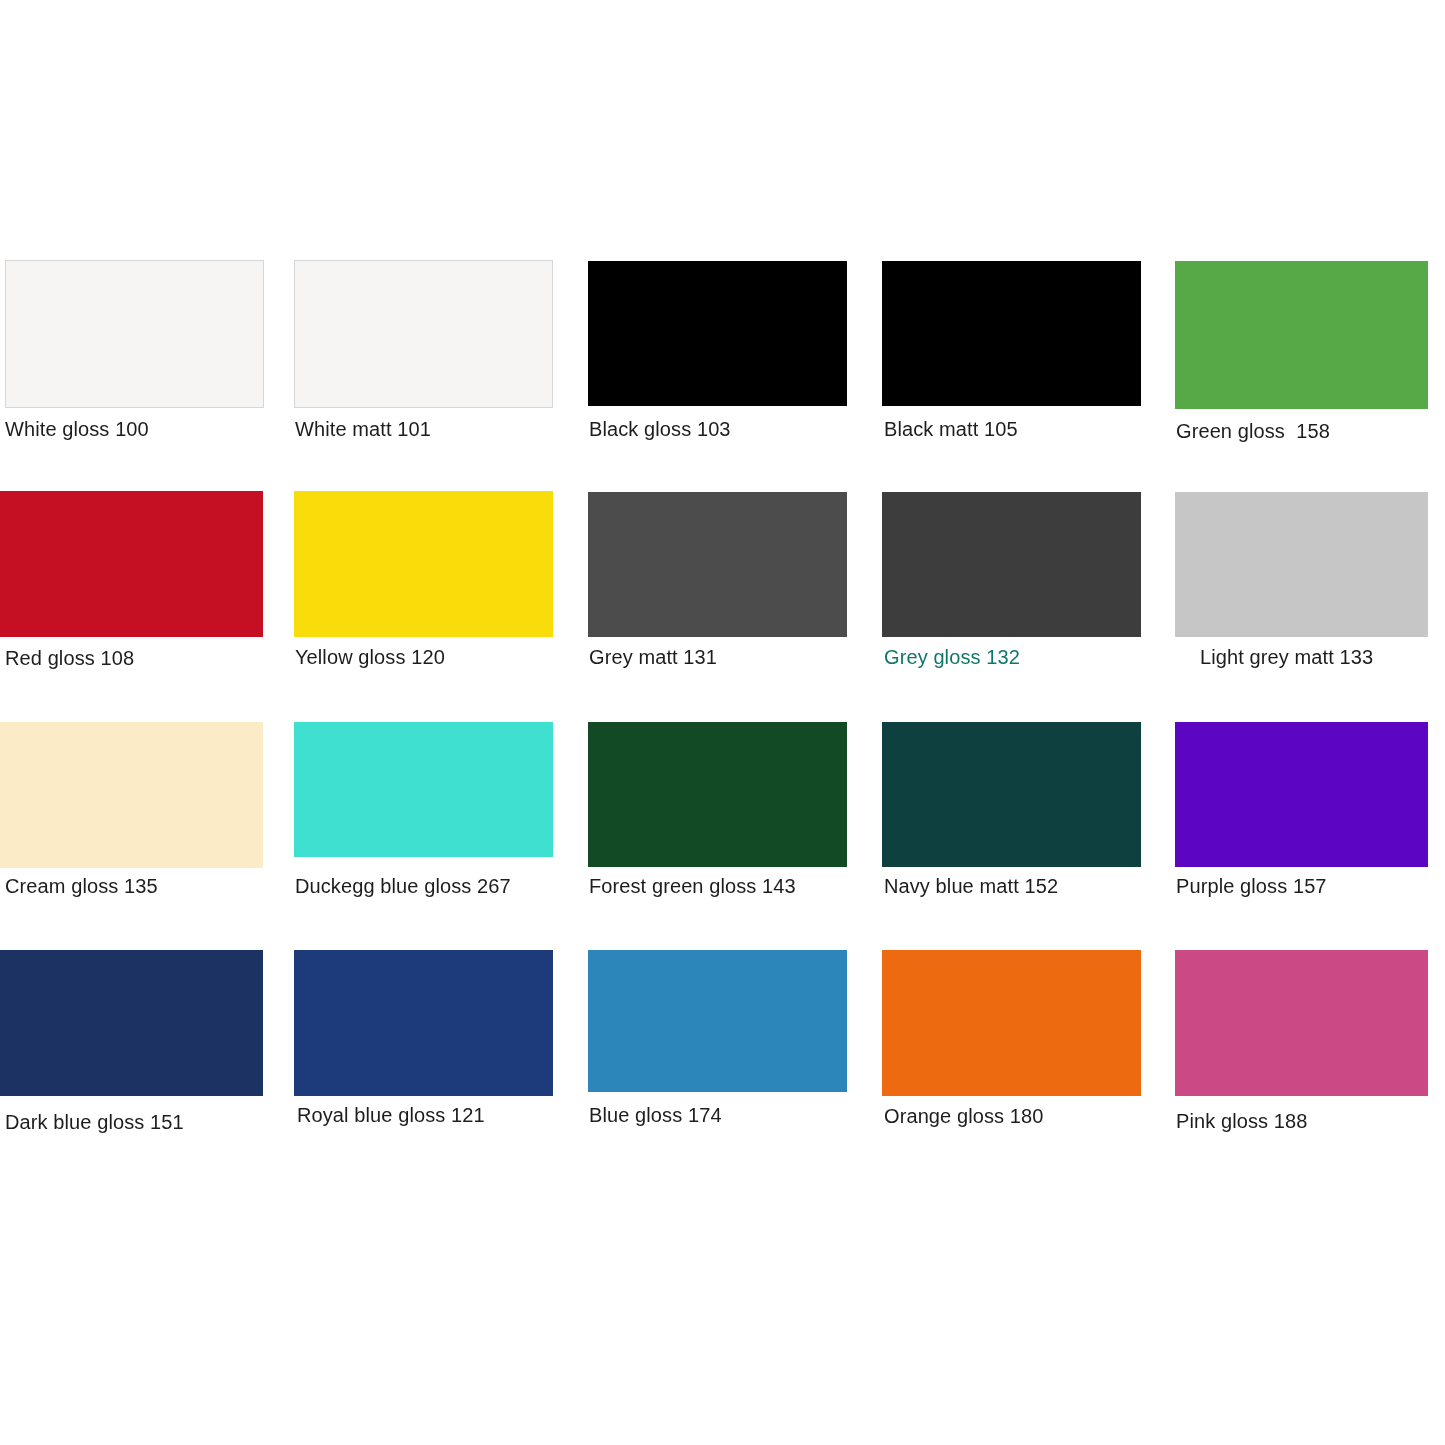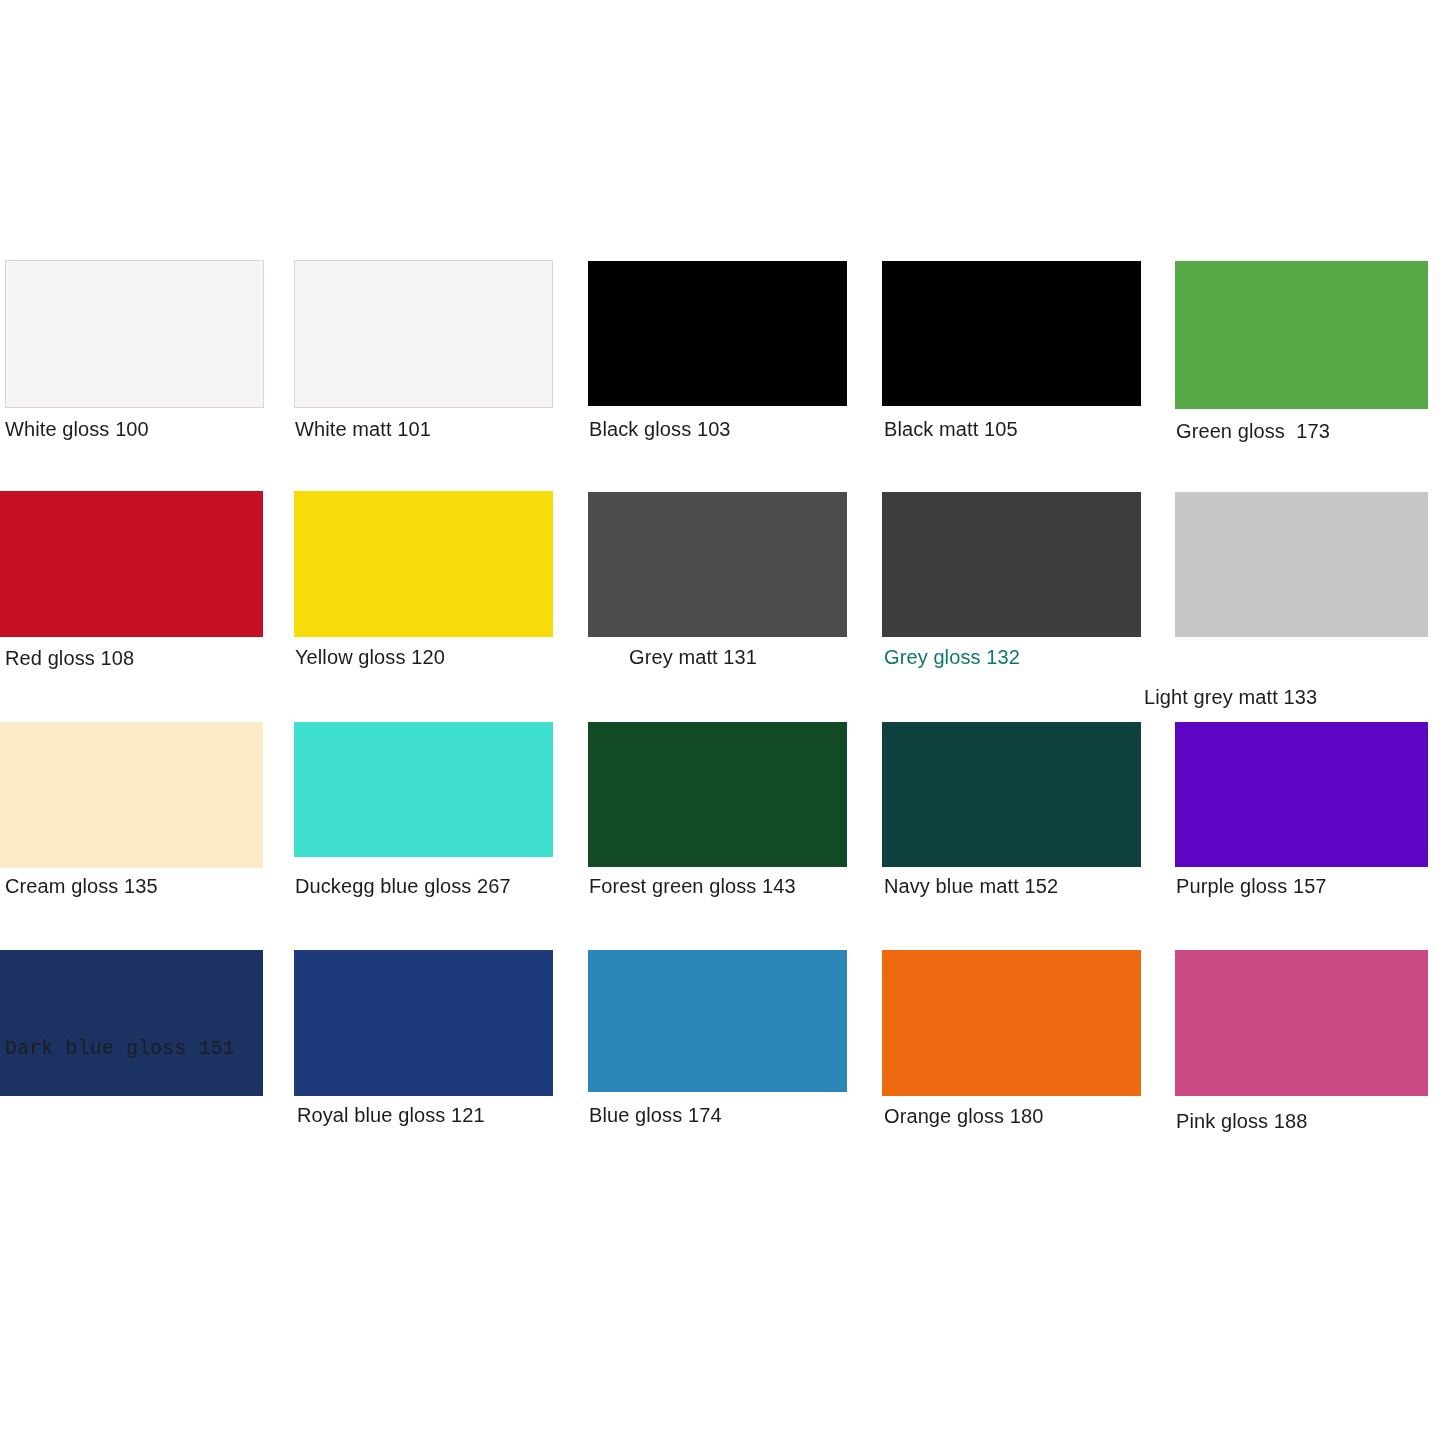--- a/index.html
+++ b/index.html
@@ -59,41 +59,41 @@
       <div class="swatch-chip" style="height: 145px; background: rgb(0, 0, 0);"></div>
     </div>
     <div class="swatch-label" style="position: absolute; left: 589px; top: 417px; color: rgb(29, 29, 29);">Black gloss 103</div>
     <div class="swatch-cell" style="left: 882px; top: 261px; width: 259px;">
       <div class="swatch-chip" style="height: 145px; background: rgb(0, 0, 0);"></div>
     </div>
     <div class="swatch-label" style="position: absolute; left: 884px; top: 417px; color: rgb(29, 29, 29);">Black matt 105</div>
     <div class="swatch-cell" style="left: 1175px; top: 261px; width: 253px;">
       <div class="swatch-chip" style="height: 148px; background: rgb(87, 168, 70);"></div>
     </div>
-    <div class="swatch-label" style="position: absolute; left: 1176px; top: 419px; color: rgb(29, 29, 29);">Green gloss  173</div>
+    <div class="swatch-label" style="position: absolute; left: 1176px; top: 419px; color: rgb(29, 29, 29);">Green gloss  158</div>
     <div class="swatch-cell" style="left: 0px; top: 491px; width: 263px;">
       <div class="swatch-chip" style="height: 146px; background: rgb(196, 16, 34);"></div>
     </div>
     <div class="swatch-label" style="position: absolute; left: 5px; top: 646px; color: rgb(29, 29, 29); text-align: center;">Red gloss 108</div>
     <div class="swatch-cell" style="left: 294px; top: 491px; width: 259px;">
       <div class="swatch-chip" style="height: 146px; background: rgb(249, 221, 11);"></div>
     </div>
     <div class="swatch-label" style="position: absolute; left: 295px; top: 645px; color: rgb(29, 29, 29); text-align: center;">Yellow gloss 120</div>
     <div class="swatch-cell" style="left: 588px; top: 492px; width: 259px;">
       <div class="swatch-chip" style="height: 145px; background: rgb(76, 76, 76);"></div>
     </div>
-    <div class="swatch-label" style="position: absolute; left: 589px; top: 645px; color: rgb(29, 29, 29); margin-left: 40px;">Grey matt 131</div>
+    <div class="swatch-label" style="position: absolute; left: 589px; top: 645px; color: rgb(29, 29, 29);">Grey matt 131</div>
     <div class="swatch-cell" style="left: 882px; top: 492px; width: 259px;">
       <div class="swatch-chip" style="height: 145px; background: rgb(61, 61, 61);"></div>
     </div>
     <div class="swatch-label" style="position: absolute; left: 884px; top: 645px; color: #0f766e;">Grey gloss 132</div>
     <div class="swatch-cell" style="left: 1175px; top: 492px; width: 253px;">
       <div class="swatch-chip" style="height: 145px; background: rgb(198, 198, 198);"></div>
     </div>
-    <div class="swatch-label" style="position: absolute; left: 1144px; top: 645px; color: rgb(29, 29, 29); margin-top: 40px;">Light grey matt 133</div>
+    <div class="swatch-label" style="position: absolute; left: 1200px; top: 645px; color: rgb(29, 29, 29);">Light grey matt 133</div>
     <div class="swatch-cell" style="left: 0px; top: 722px; width: 263px;">
       <div class="swatch-chip" style="height: 146px; background: rgb(251, 236, 199);"></div>
     </div>
     <div class="swatch-label" style="position: absolute; left: 5px; top: 874px; color: rgb(29, 29, 29);">Cream gloss 135</div>
     <div class="swatch-cell" style="left: 294px; top: 722px; width: 259px;">
       <div class="swatch-chip" style="height: 135px; background: rgb(64, 224, 208);"></div>
     </div>
     <div class="swatch-label" style="position: absolute; left: 295px; top: 874px; color: rgb(29, 29, 29);">Duckegg blue gloss 267</div>
     <div class="swatch-cell" style="left: 588px; top: 722px; width: 259px;">
       <div class="swatch-chip" style="height: 145px; background: rgb(17, 74, 37);"></div>
@@ -103,21 +103,21 @@
       <div class="swatch-chip" style="height: 145px; background: rgb(13, 64, 62);"></div>
     </div>
     <div class="swatch-label" style="position: absolute; left: 884px; top: 874px; color: rgb(29, 29, 29);">Navy blue matt 152</div>
     <div class="swatch-cell" style="left: 1175px; top: 722px; width: 253px;">
       <div class="swatch-chip" style="height: 145px; background: rgb(92, 6, 196);"></div>
     </div>
     <div class="swatch-label" style="position: absolute; left: 1176px; top: 874px; color: rgb(29, 29, 29);">Purple gloss 157</div>
     <div class="swatch-cell" style="left: 0px; top: 950px; width: 263px;">
       <div class="swatch-chip" style="height: 146px; background: rgb(28, 50, 99);"></div>
     </div>
-    <div class="swatch-label" style="position: absolute; left: 5px; top: 1037px; color: rgb(29, 29, 29); font-family: Liberation Mono, monospace;">Dark blue gloss 151</div>
+    <div class="swatch-label" style="position: absolute; left: 5px; top: 1110px; color: rgb(29, 29, 29);">Dark blue gloss 151</div>
     <div class="swatch-cell" style="left: 294px; top: 950px; width: 259px;">
       <div class="swatch-chip" style="height: 146px; background: rgb(29, 59, 122);"></div>
     </div>
     <div class="swatch-label" style="position: absolute; left: 297px; top: 1103px; color: rgb(29, 29, 29);">Royal blue gloss 121</div>
     <div class="swatch-cell" style="left: 588px; top: 950px; width: 259px;">
       <div class="swatch-chip" style="height: 142px; background: rgb(44, 134, 185);"></div>
     </div>
     <div class="swatch-label" style="position: absolute; left: 589px; top: 1103px; color: rgb(29, 29, 29);">Blue gloss 174</div>
     <div class="swatch-cell" style="left: 882px; top: 950px; width: 259px;">
       <div class="swatch-chip" style="height: 146px; background: rgb(237, 106, 17);"></div>

